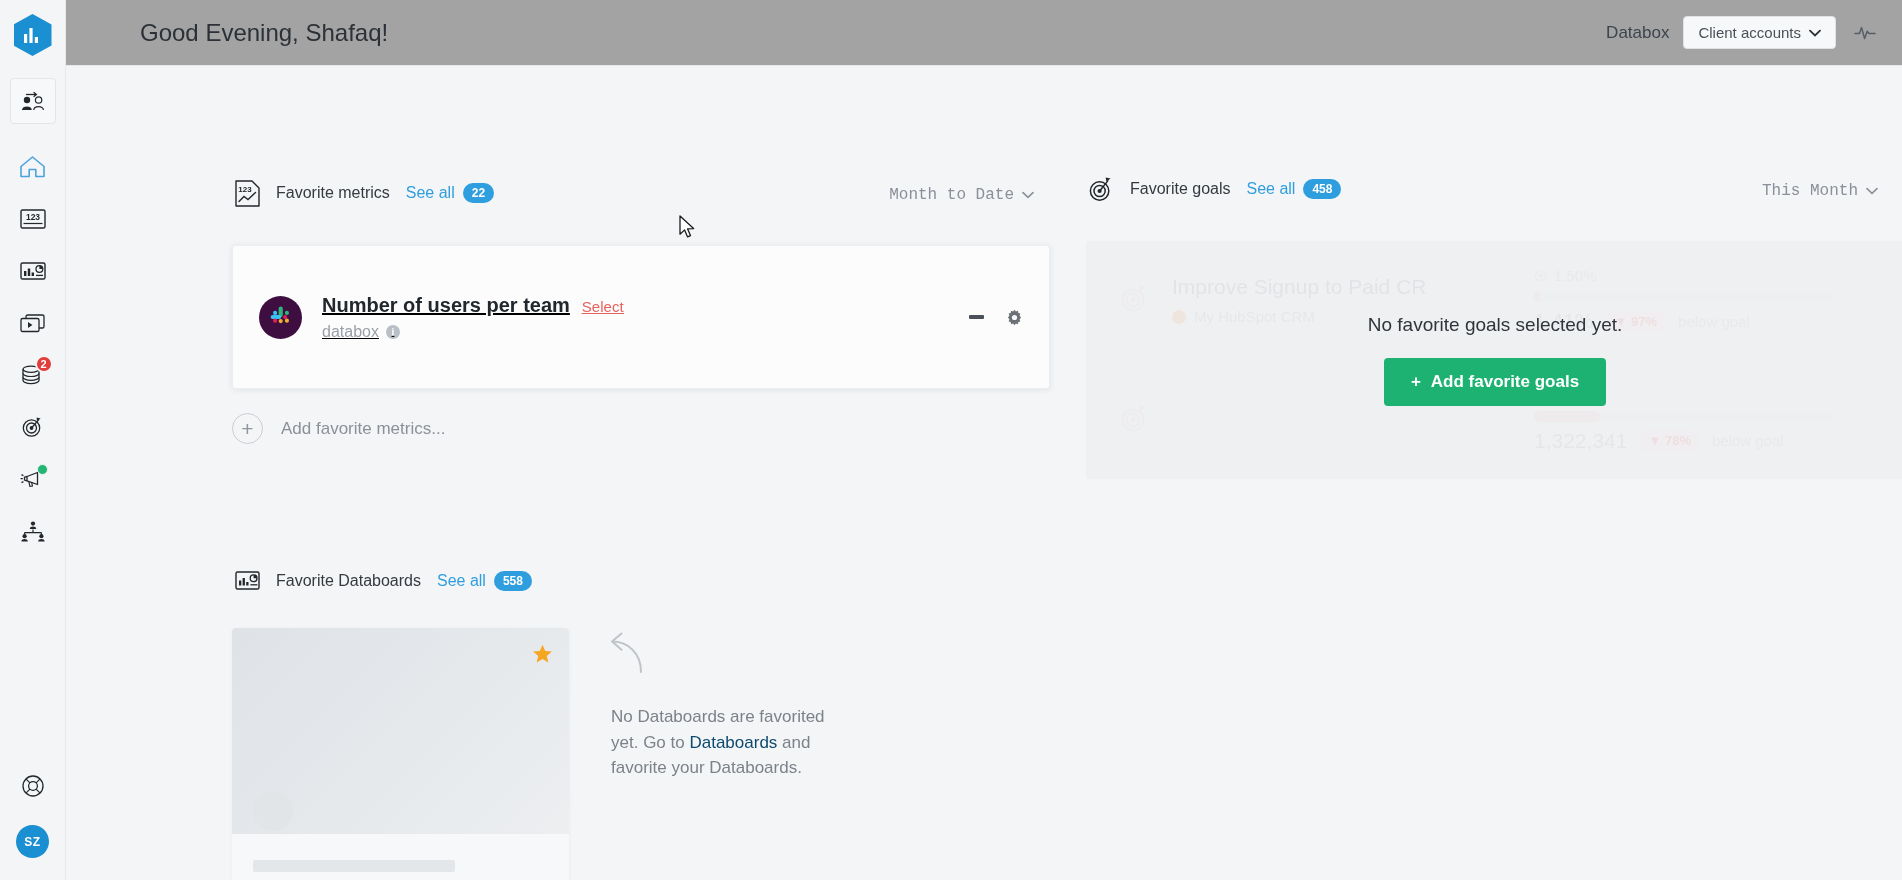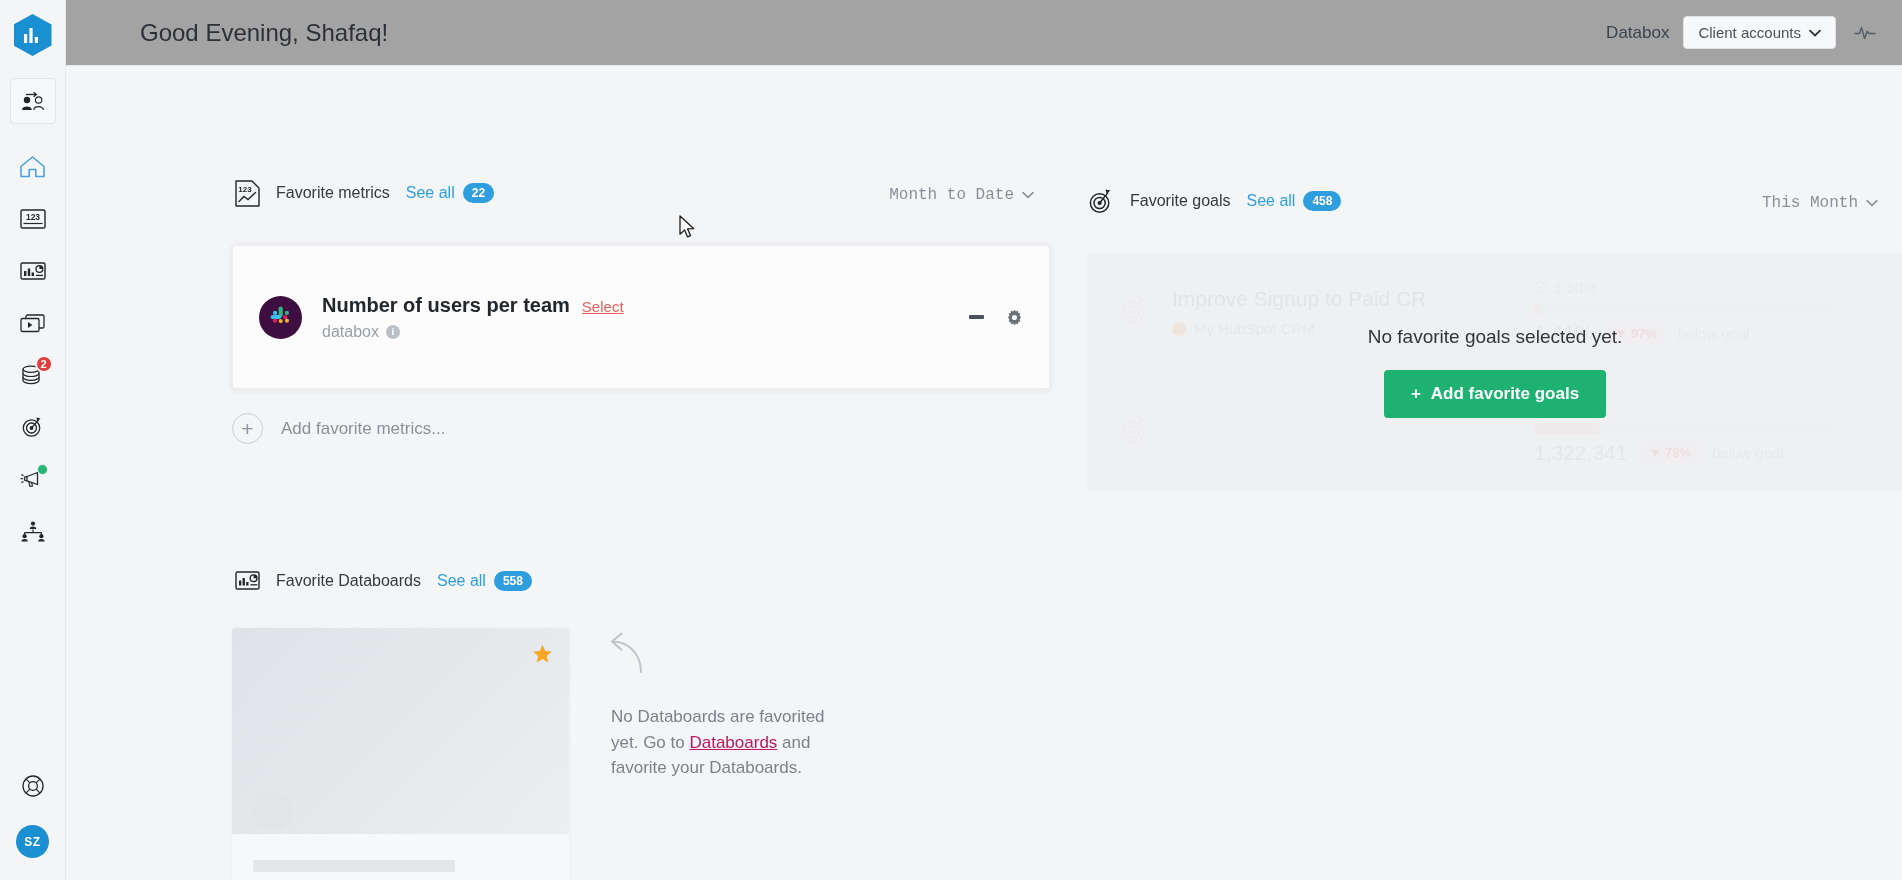--- a/index.html
+++ b/index.html
@@ -117,21 +117,21 @@
     box-shadow: 0 1px 6px rgba(30,40,60,.09);
     height: 144px; width: 818px;
     display: flex; align-items: center; padding: 0 26px;
     position: relative;
   }
   #slack-avatar {
     width: 43px; height: 43px; border-radius: 50%;
     background: #3f0e40; display:flex; align-items:center; justify-content:center;
     flex: 0 0 auto; margin-right: 20px;
   }
-  .mc-body { display: flex; flex-direction: column; gap: 6px; }
+  .mc-body { display: flex; flex-direction: column; gap: 6px; text-decoration: underline; }
   .mc-title-row { display: flex; align-items: baseline; gap: 12px; }
   #metric-title { font-size: 20px; font-weight: bold; color: #22272c; }
   #metric-select-link {
     font-size: 15px; color: #e8615c;
     text-decoration: underline; cursor: pointer;
   }
   .mc-sub { display: flex; align-items: center; gap: 7px; }
   #metric-source { font-size: 16px; color: #9aa0a7; }
   .info-i {
     width: 14px; height: 14px; border-radius: 50%;
@@ -150,21 +150,21 @@
   }
   .plus-circle {
     width: 31px; height: 31px; border-radius: 50%;
     border: 1px solid #c9ced4; color: #90969d;
     display: flex; align-items: center; justify-content: center;
     font-size: 21px; line-height: 1;
   }
   #add-fav-metrics-label { font-size: 17px; color: #8b9199; }
 
   
-  #fav-goals { position: absolute; left: 1020px; top: 120px; width: 800px; }
+  #fav-goals { position: absolute; left: 1020px; top: 108px; width: 800px; }
   #fg-range { position: absolute; right: 8px; top: 8px; }
 
   #goals-panel {
     margin-top: 37px; position: relative;
     width: 818px; height: 238px;
     background: #eff0f2;
     border-radius: 3px; overflow: hidden;
   }
   .ghost-goal {
     position: absolute; left: 0; width: 818px; height: 119px;
@@ -240,21 +240,21 @@
   }
   .db-line { position: absolute; left: 21px; background: #e4e7ea; border-radius: 2px; }
   #db-line1 { top: 232px; width: 202px; height: 12px; }
 
   #db-empty { margin-left: 42px; padding-top: 16px; position: relative; }
   #db-arrow { position: absolute; left: -4px; top: 2px; }
   #db-empty-text {
     margin-top: 60px; font-size: 17px; line-height: 1.5; color: #7c828a;
     width: 230px;
   }
-  .db-link { color: #be185d; text-decoration: underline; cursor: pointer; }
+  .db-link { color: #0c4a6e; cursor: pointer; }
 
   
   #mouse-cursor { position: absolute; left: 679px; top: 215px; pointer-events: none; }
 </style>
 </head>
 <body>
 
 <div id="sidebar">
   <div class="logo-wrap">
     <div class="hex">

